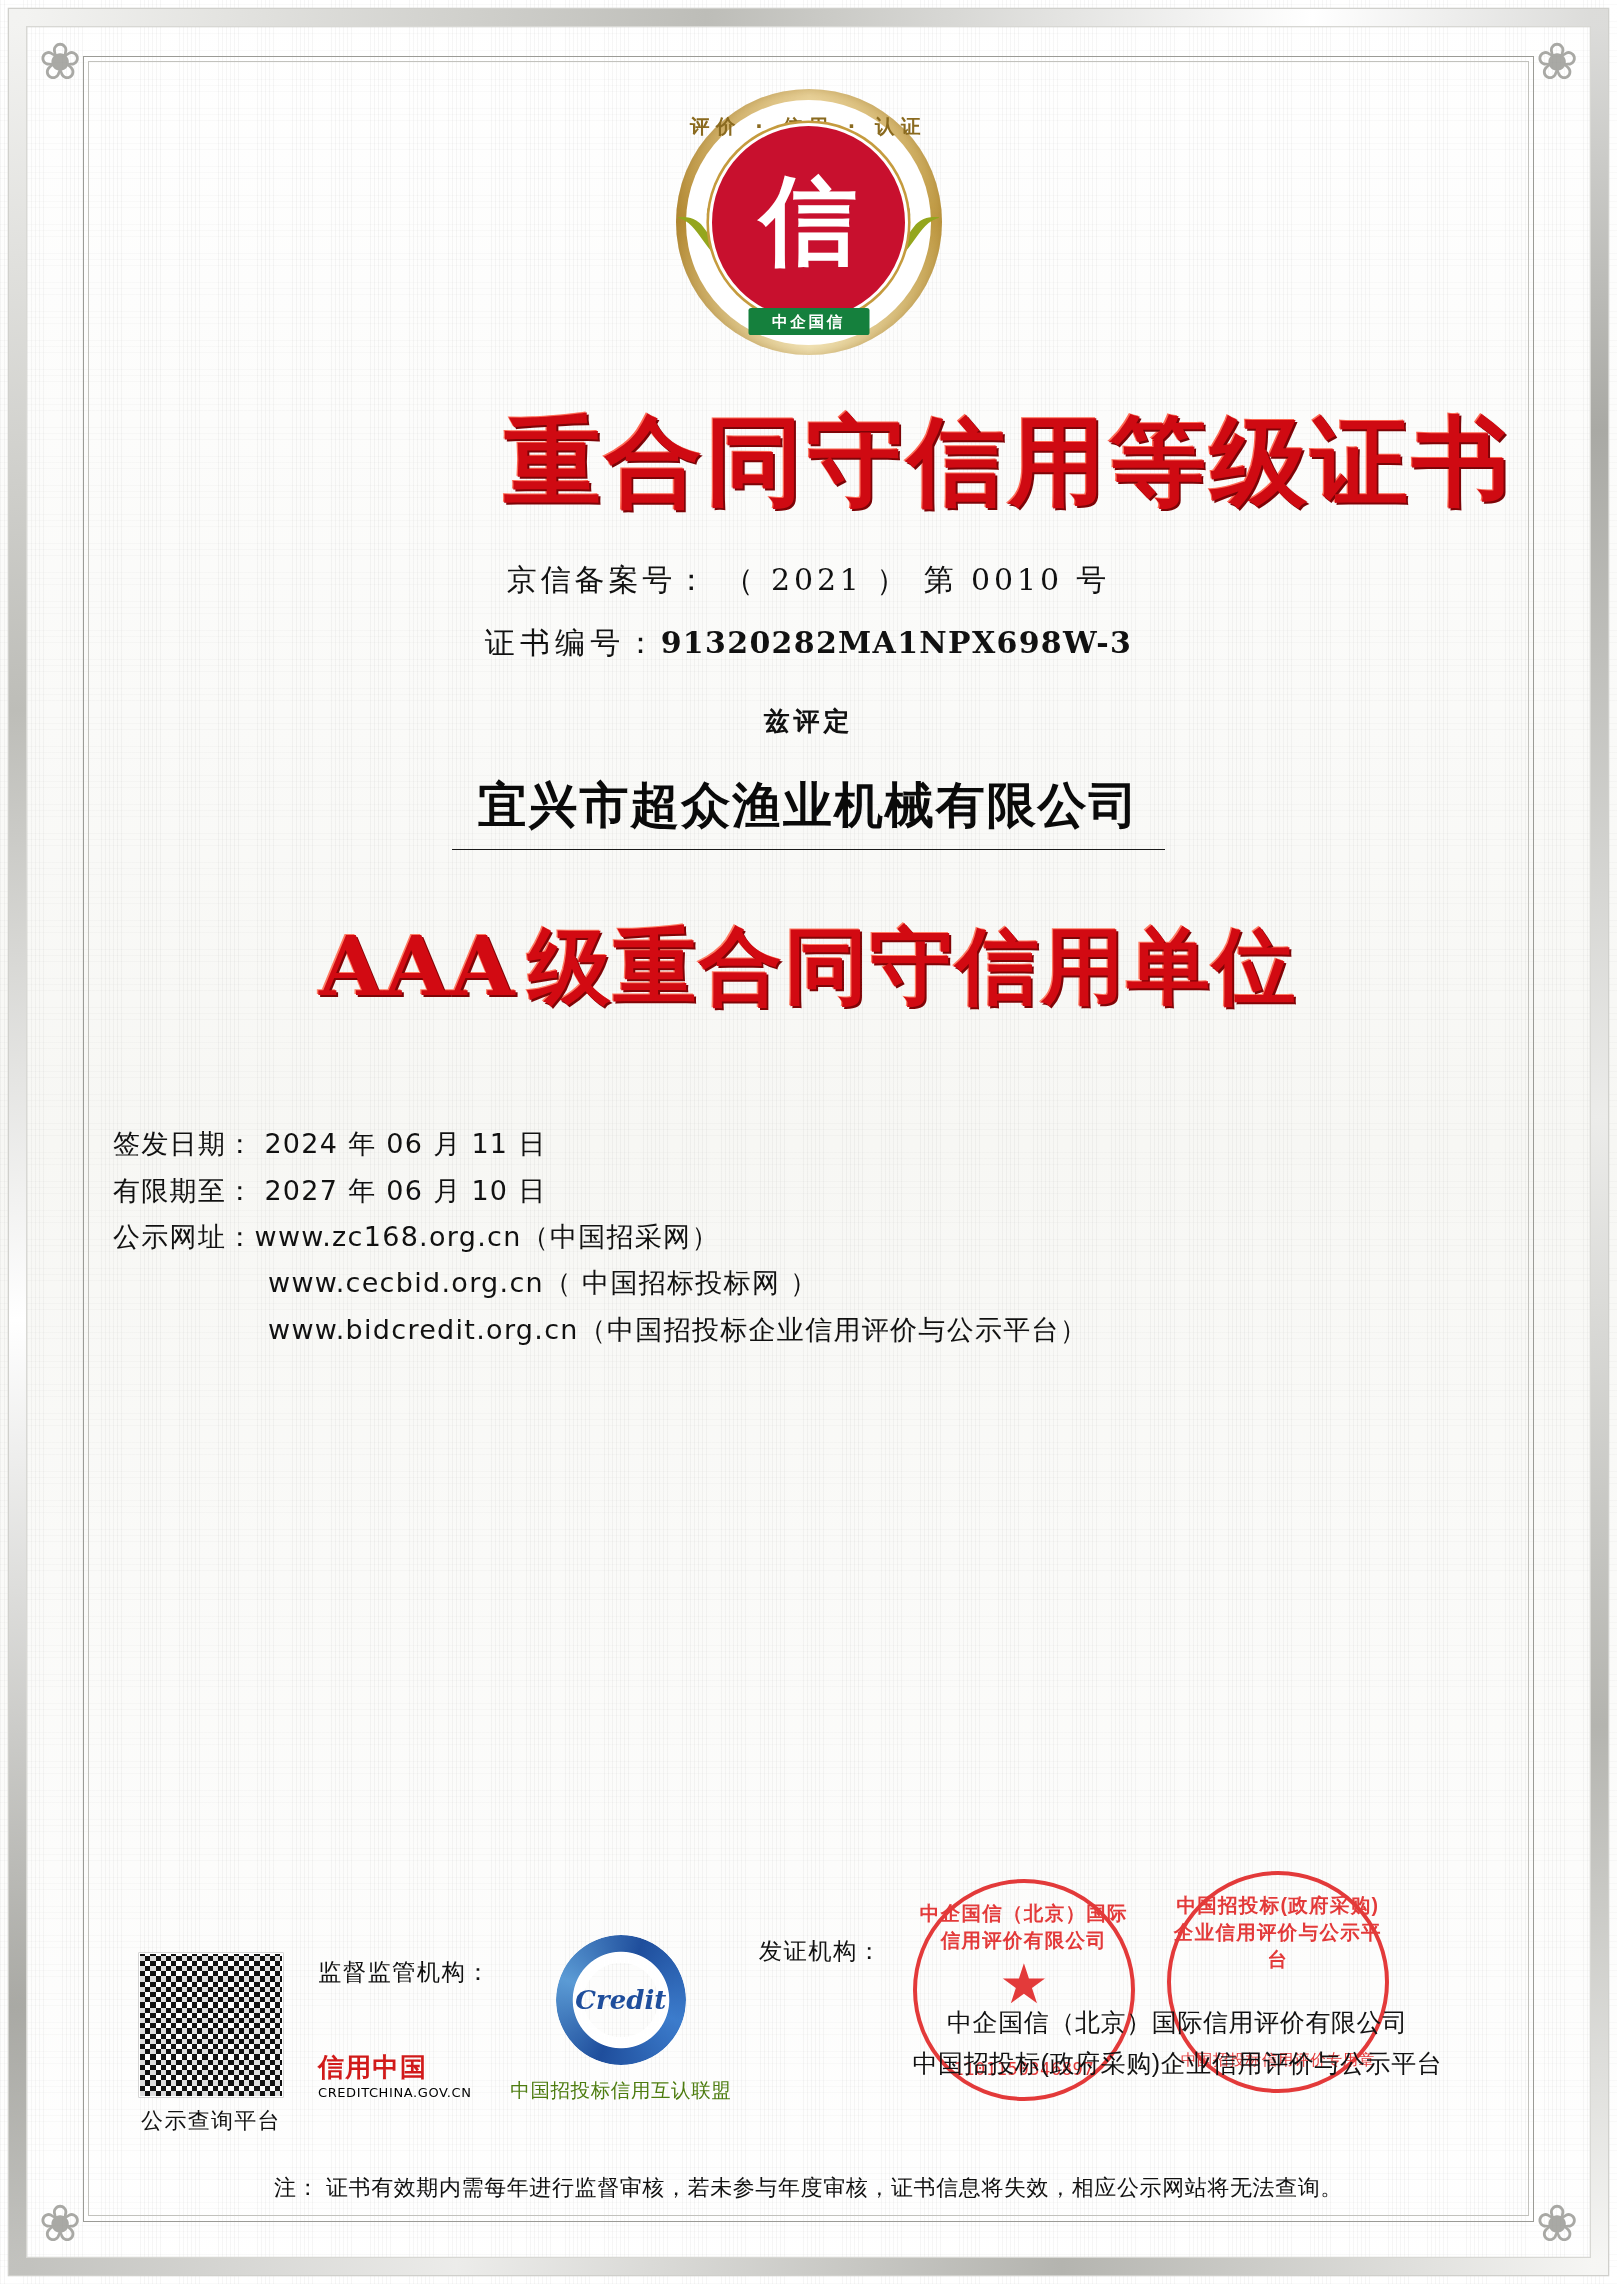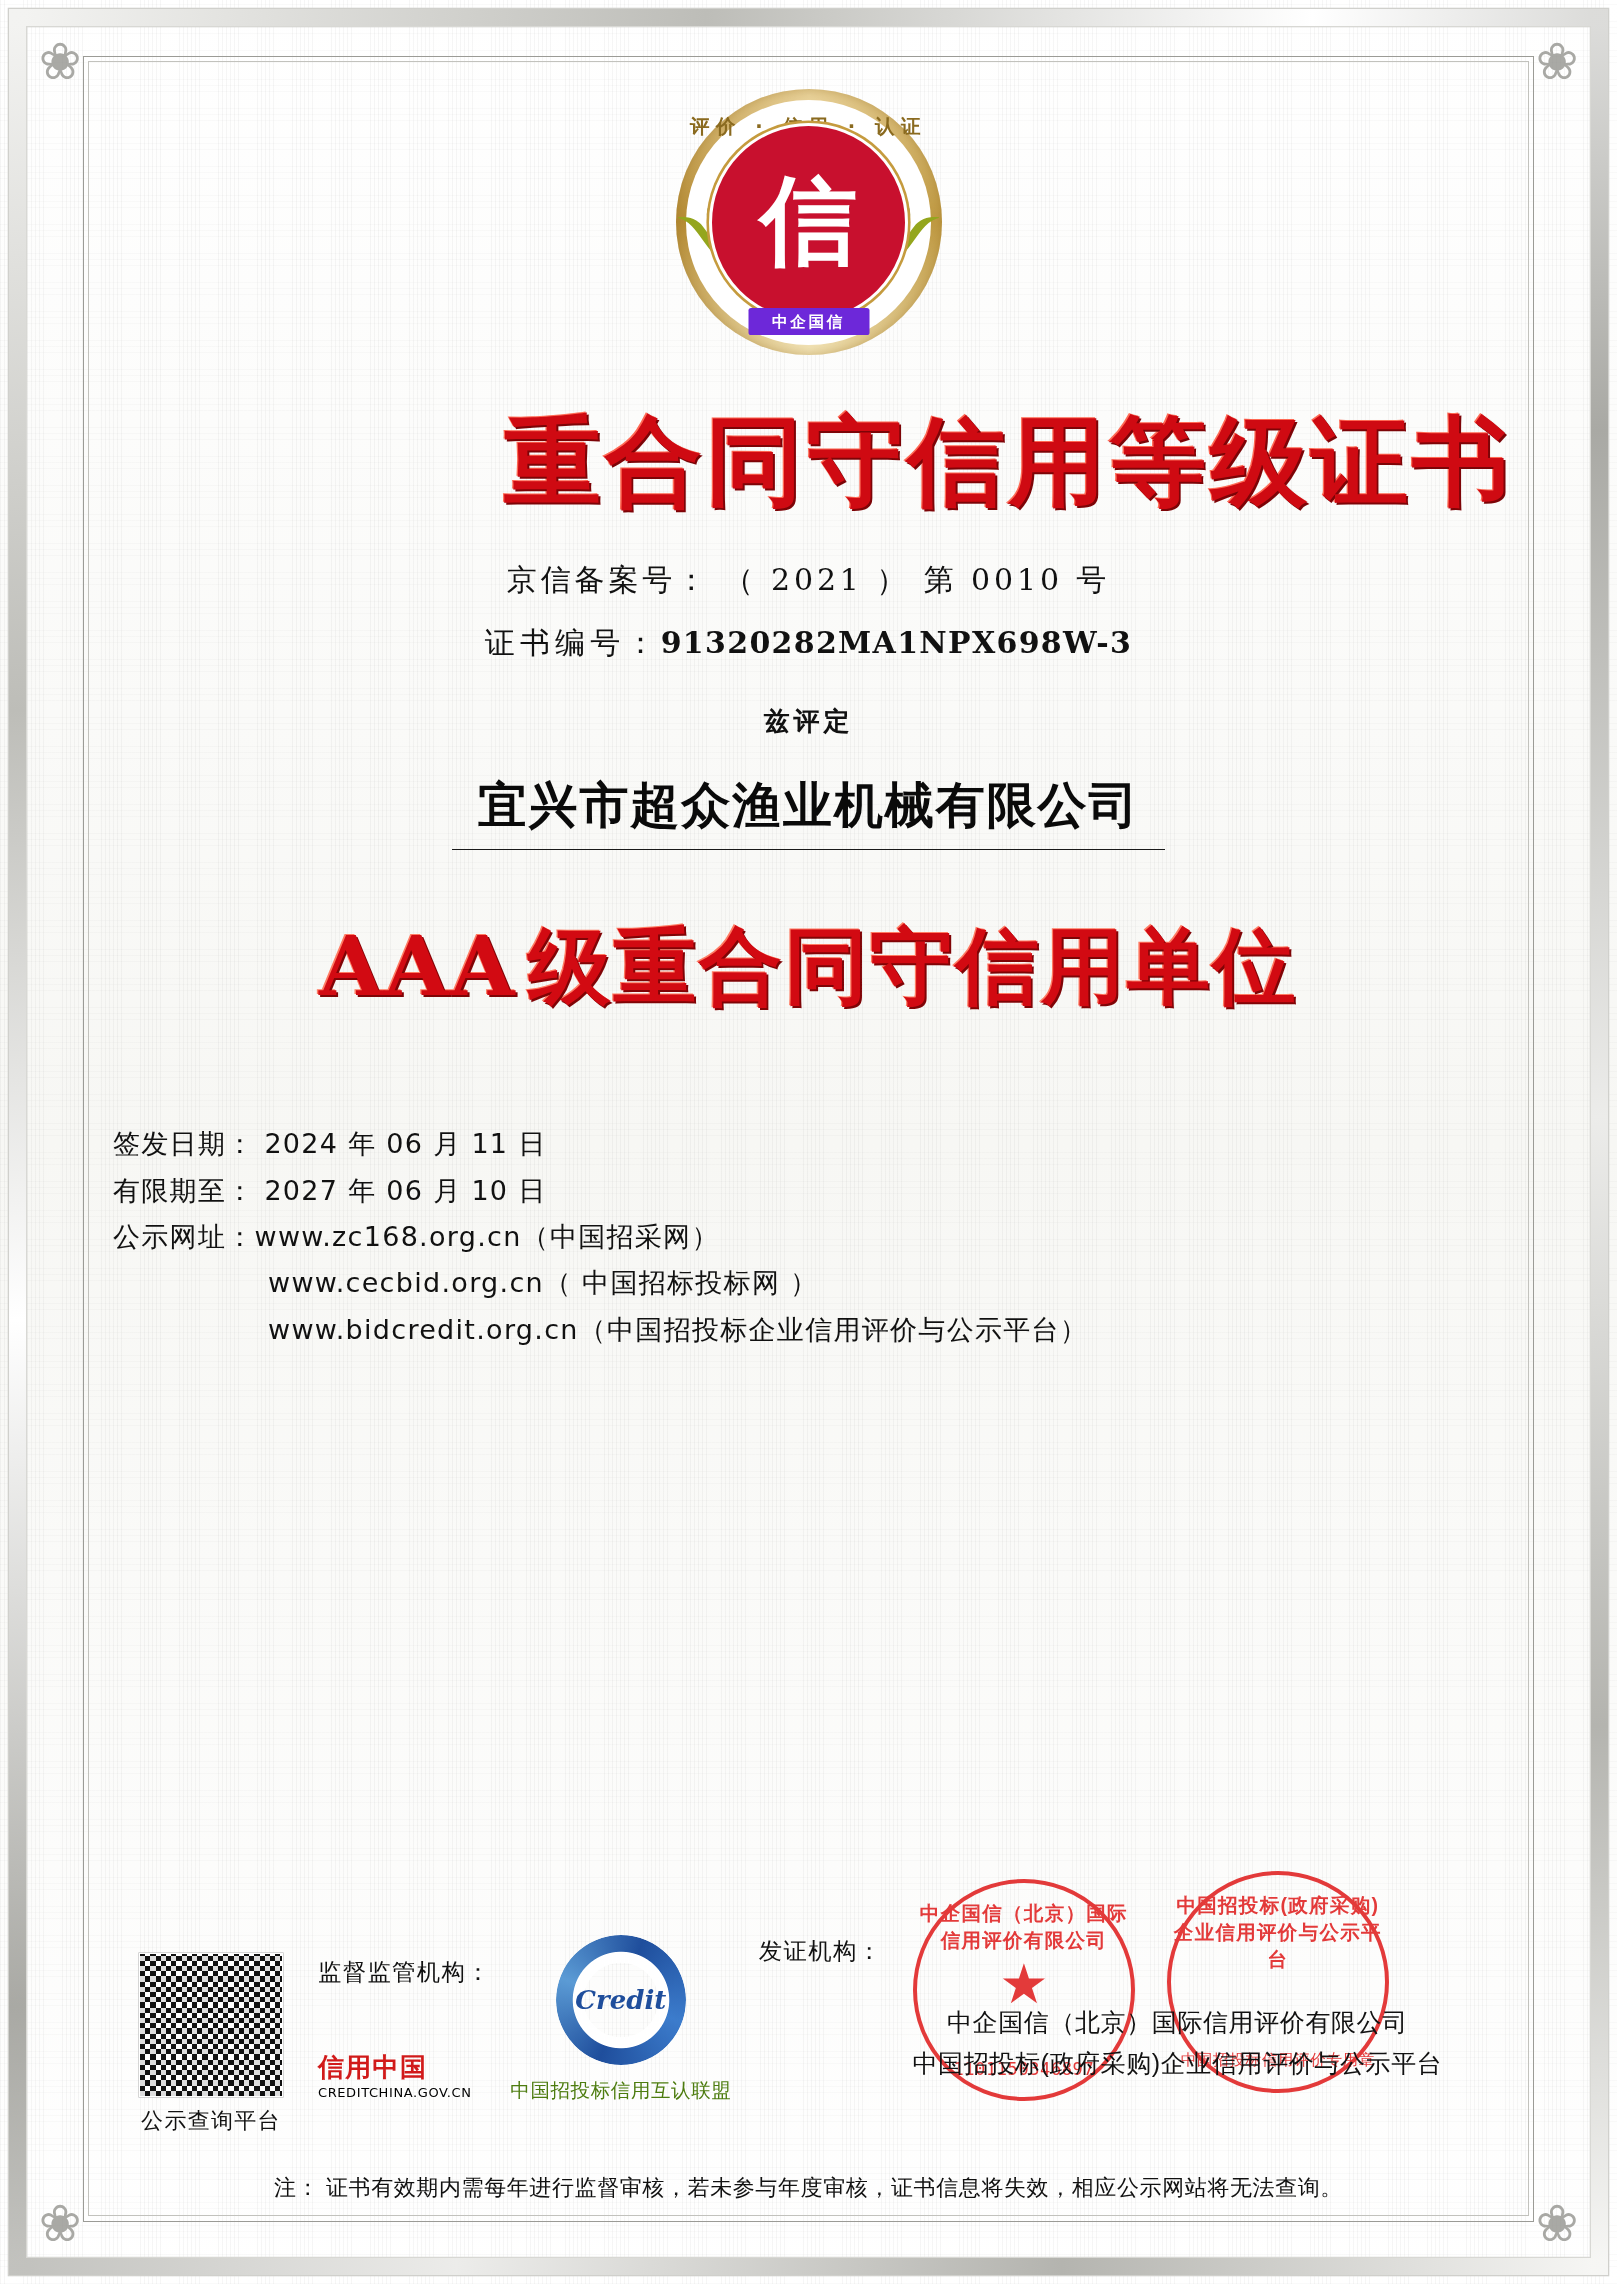--- a/index.html
+++ b/index.html
@@ -127,21 +127,21 @@
     font-weight: 700;
     font-family: "DejaVu Sans", sans-serif;
   }
   .emblem .bottom-band {
     position: absolute;
     left: 50%;
     transform: translateX(-50%);
     bottom: 27px;
     width: 121px;
     height: 27px;
-    background: #6d28d9;
+    background: #15803d;
     border-radius: 2.6px;
     color: #fff;
     font-size: 15.6px;
     letter-spacing: 2.6px;
     line-height: 27px;
     text-align: center;
     font-weight: 700;
   }
   .emblem .wheat-l,
   .emblem .wheat-r {

